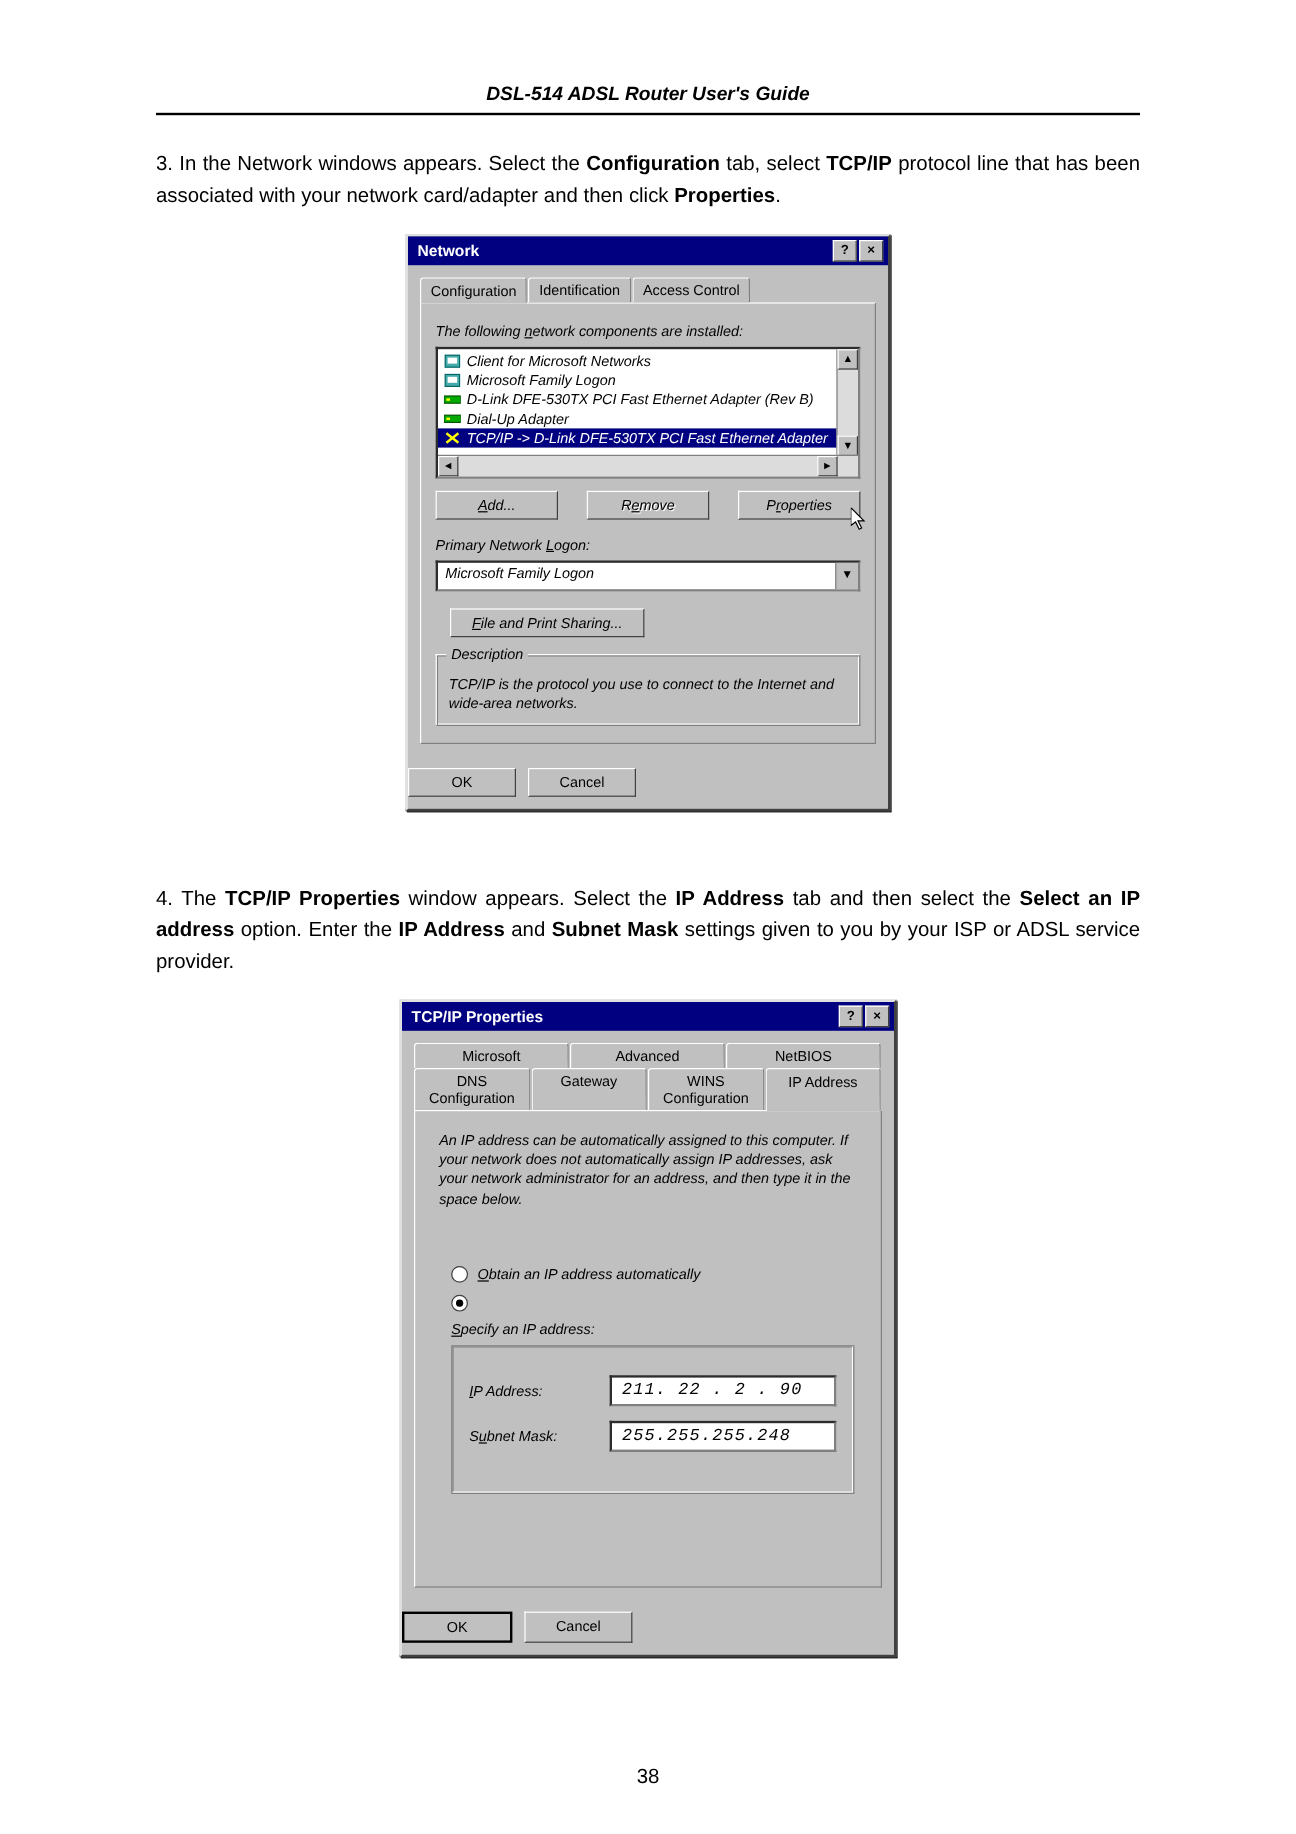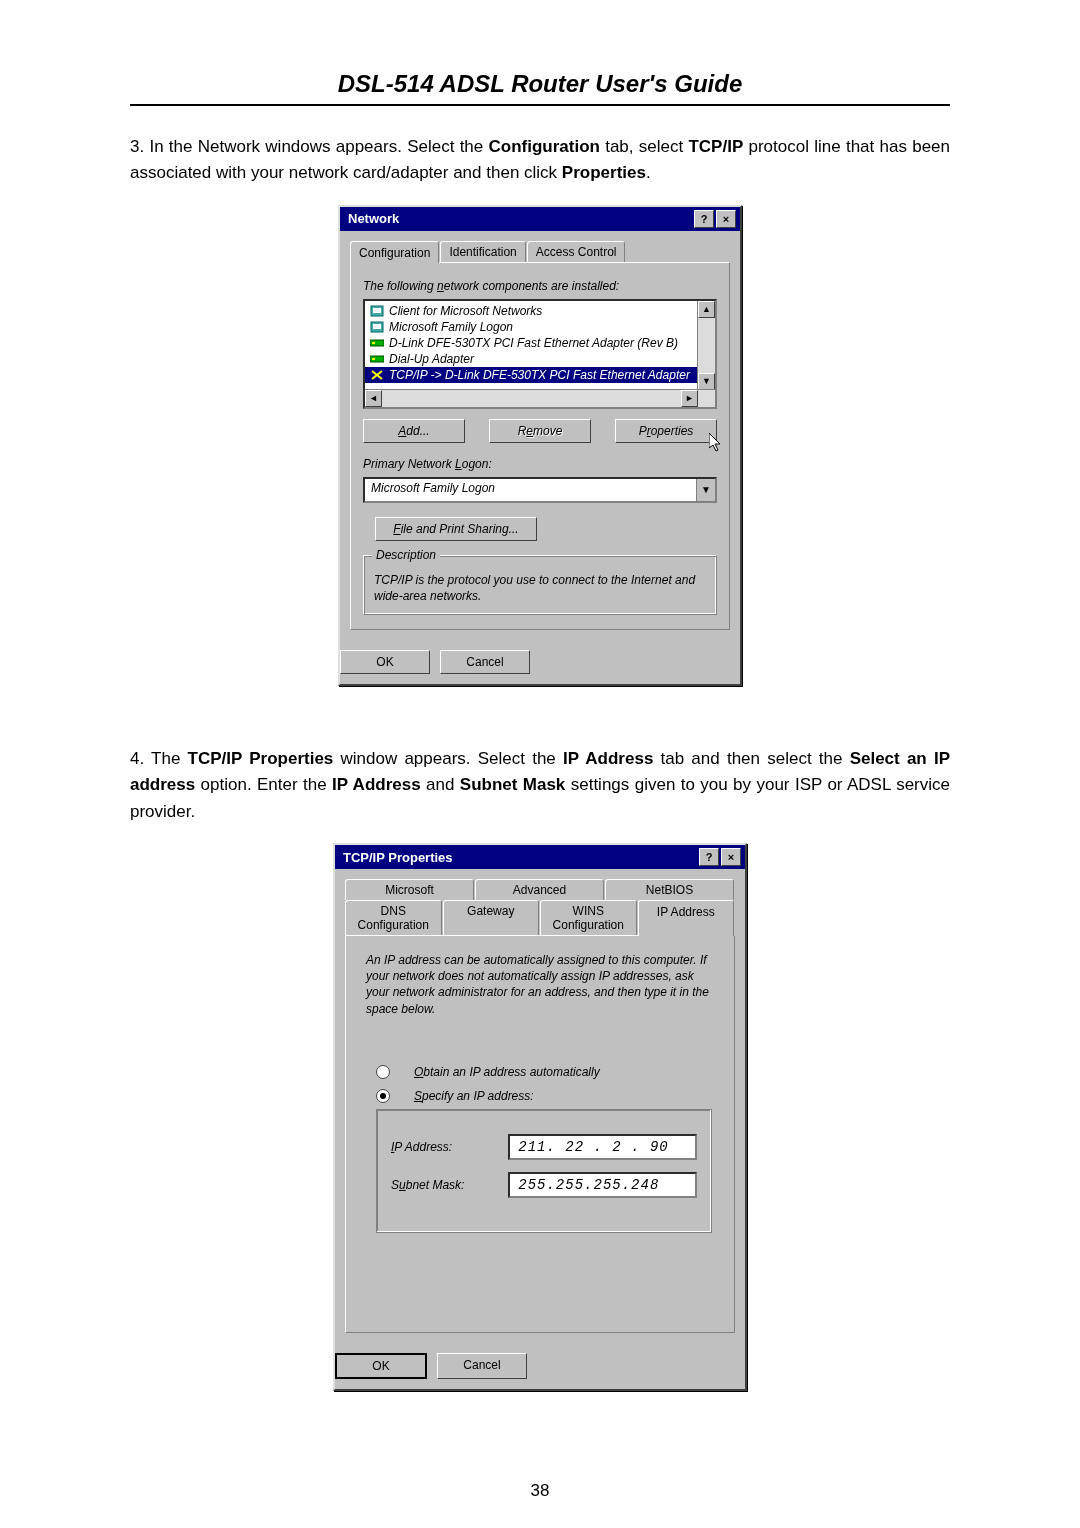--- a/index.html
+++ b/index.html
@@ -12,21 +12,21 @@
   .page {
     padding: 70px 130px 40px 130px;
   }
   .page-title-wrap {
     text-align: center;
     margin-bottom: 6px;
   }
   .page-title {
     font-style: italic;
     font-weight: bold;
-    font-size: 24px;
+    font-size: 16px;
   }
   hr.title-rule {
     border: none;
     border-top: 2px solid #000;
     margin: 0 0 28px 0;
   }
   .step {
     font-size: 17px;
     line-height: 1.55;
     text-align: justify;
@@ -206,21 +206,21 @@
     display: flex; justify-content: flex-start; gap: 10px;
     padding: 10px 10px 10px 0;
   }
 
   
   .tabs2 { display: flex; flex-direction: column; }
   .tabs2 .row { display: flex; }
   .tabs2 .tab { flex: 1; text-align: center; }
 
   .radio-row {
-    display: flex; align-items: flex-start; gap: 24px;
+    display: flex; align-items: flex-start; gap: 8px;
     margin: 6px 0;
     font-size: 12px;
   }
   .radio {
     width: 12px; height: 12px; border-radius: 50%;
     border: 1px solid #404040;
     background: #fff;
     display: inline-flex; align-items: center; justify-content: center;
   }
   .radio.sel::after {
@@ -400,21 +400,21 @@
         <div class="tab-panel" style="min-height:370px;">
           <div style="font-size:12px; line-height:1.35; padding:4px 8px 14px 8px;">An IP address can be automatically assigned to this computer. If your network does not automatically assign IP addresses, ask your network administrator for an address, and then type it in the space below.</div>
 
           <div style="height:28px;"></div>
 
           <div class="radio-row" style="margin-left:18px;">
             <span class="radio"></span>
             <span><span class="u">O</span>btain an IP address automatically</span>
           </div>
 
-          <div class="radio-row" style="margin-left:18px; margin-top:10px;">
+          <div class="radio-row" style="margin-left:18px; margin-top:10px;flex-direction:column;">
             <span class="radio sel"></span>
             <span><span class="u">S</span>pecify an IP address:</span>
           </div>
 
           <div class="ip-group">
             <div class="field-row">
               <span class="flabel"><span class="u">I</span>P Address:</span>
               <div class="ipbox">211. 22 . 2 . 90</div>
             </div>
             <div class="field-row">

